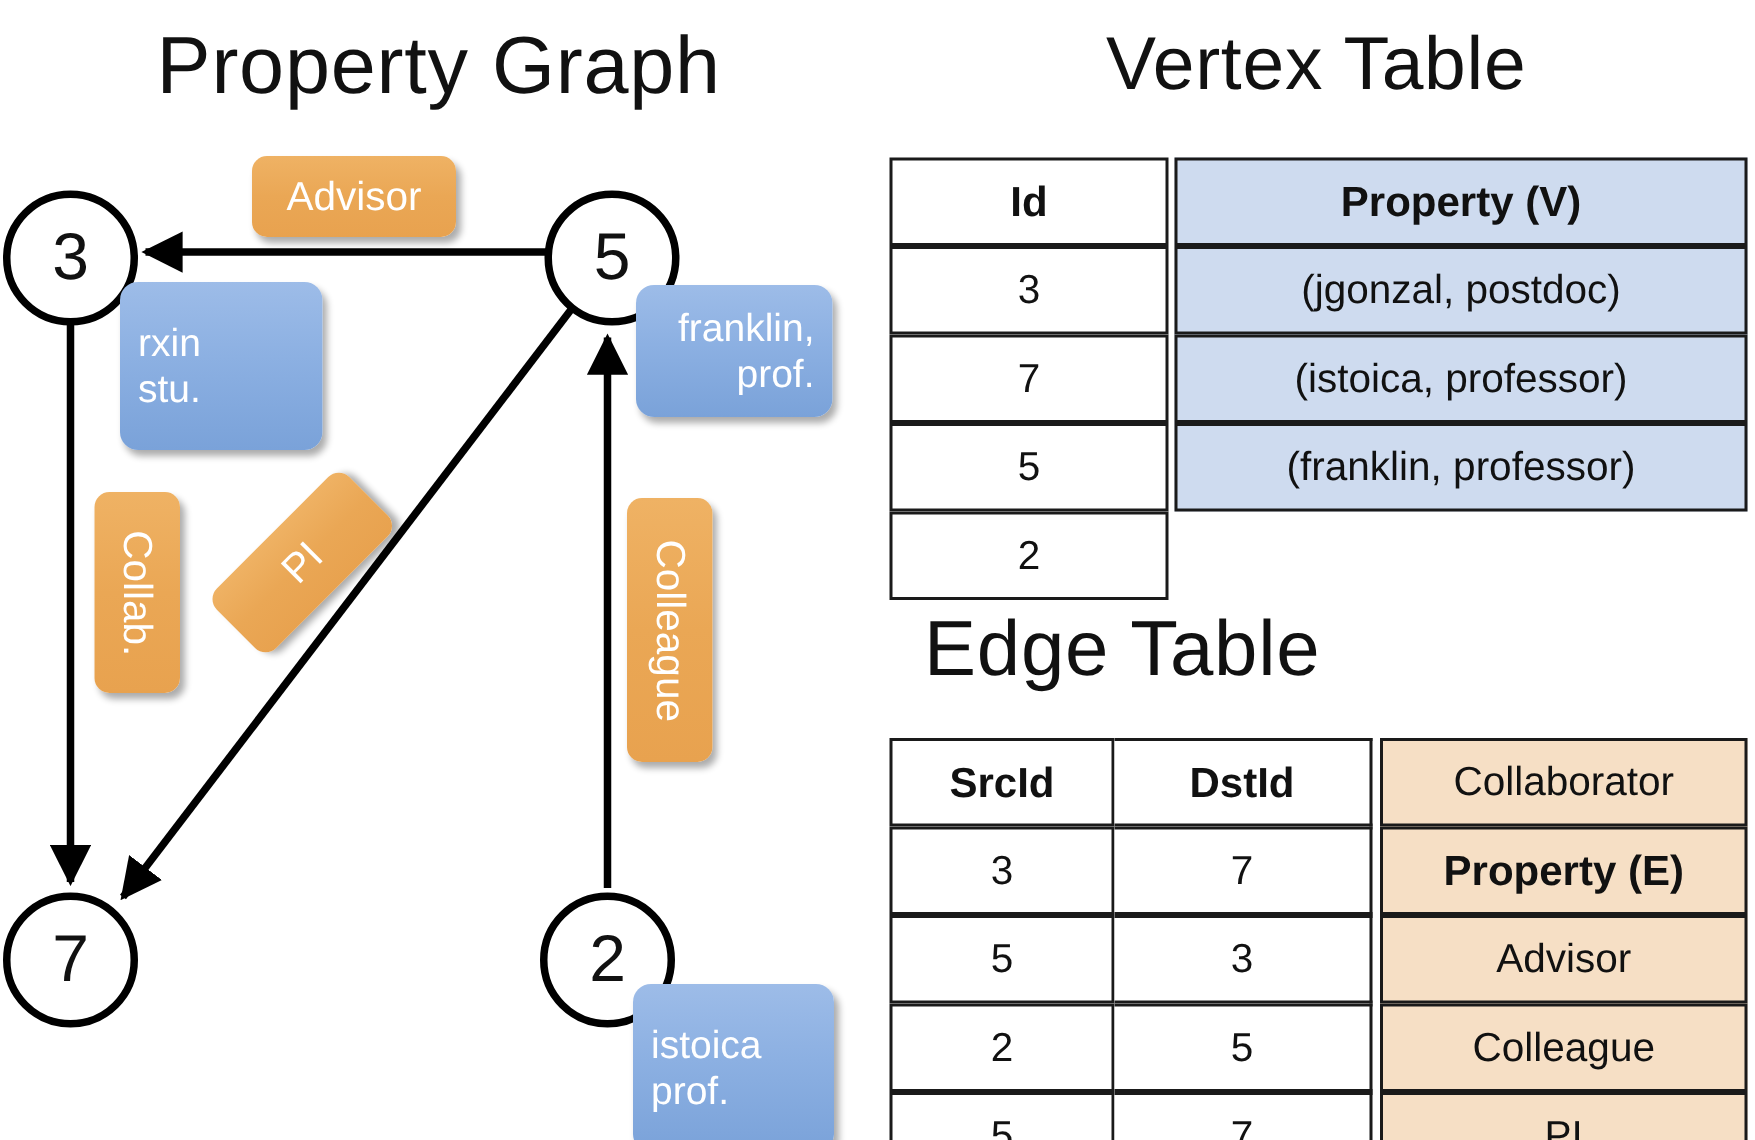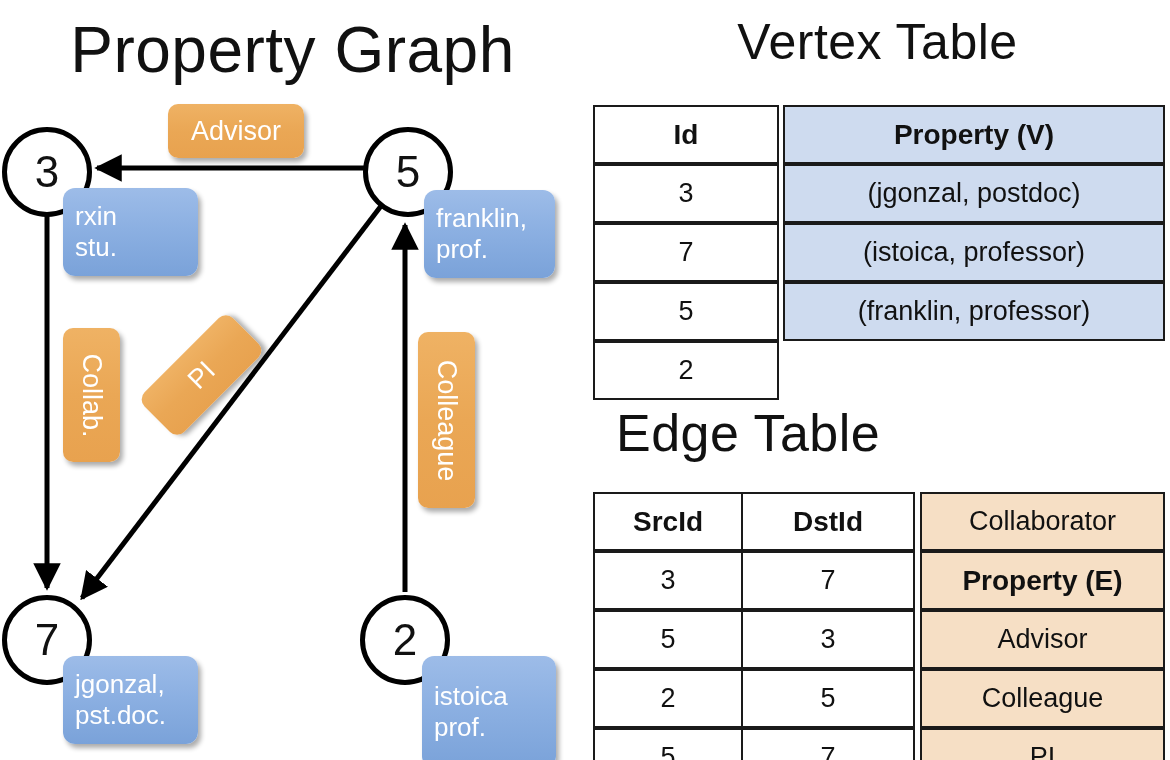--- a/index.html
+++ b/index.html
@@ -21,21 +21,21 @@
     position: absolute;
     font-family: "Liberation Sans", sans-serif;
     font-weight: 300;
     color: #111111;
     letter-spacing: 0.5px;
     white-space: nowrap;
   }
   #title-property-graph {
     left: 0; top: 13px; width: 585px;
     text-align: center;
-    font-size: 64px;
+    font-size: 54px;
   }
   #title-vertex-table {
     left: 585px; top: 13px; width: 585px;
     text-align: center;
     font-size: 50px;
   }
   #title-edge-table {
     left: 616px; top: 403px; width: 585px;
     text-align: left;
     font-size: 52px;
@@ -155,39 +155,35 @@
     <line x1="47" y1="216" x2="47" y2="588" stroke="#000000" stroke-width="5" marker-end="url(#arrowhead)"></line>
 
     <line x1="381" y1="206" x2="82" y2="598" stroke="#000000" stroke-width="5" marker-end="url(#arrowhead)"></line>
 
     <line x1="405" y1="592" x2="405" y2="225" stroke="#000000" stroke-width="5" marker-end="url(#arrowhead)"></line>
   </svg>
 
   <div class="node" style="left:2px; top:127px;">
     <span>3</span>
   </div>
-  <div class="vbox" style="left:63px; top:188px; width:135px; height:88px;">
+  <div class="vbox" style="left:80px; top:188px; width:135px; height:112px;">
     <div>rxin</div>
     <div>stu.</div>
   </div>
 
   <div class="node" style="left:363px; top:127px;">
     <span>5</span>
   </div>
-  <div class="vbox" style="left:424px; top:190px; width:131px; height:88px;">
+  <div class="vbox" style="left:424px; top:190px; width:131px; height:88px;align-items:flex-end;">
     <div>franklin,</div>
     <div>prof.</div>
   </div>
 
   <div class="node" style="left:2px; top:595px;">
     <span>7</span>
-  </div>
-  <div class="vbox" style="left:63px; top:656px; width:135px; height:88px;">
-    <div>jgonzal,</div>
-    <div>pst.doc.</div>
   </div>
 
   <div class="node" style="left:360px; top:595px;">
     <span>2</span>
   </div>
   <div class="vbox" style="left:422px; top:656px; width:134px; height:112px;">
     <div>istoica</div>
     <div>prof.</div>
   </div>
 

